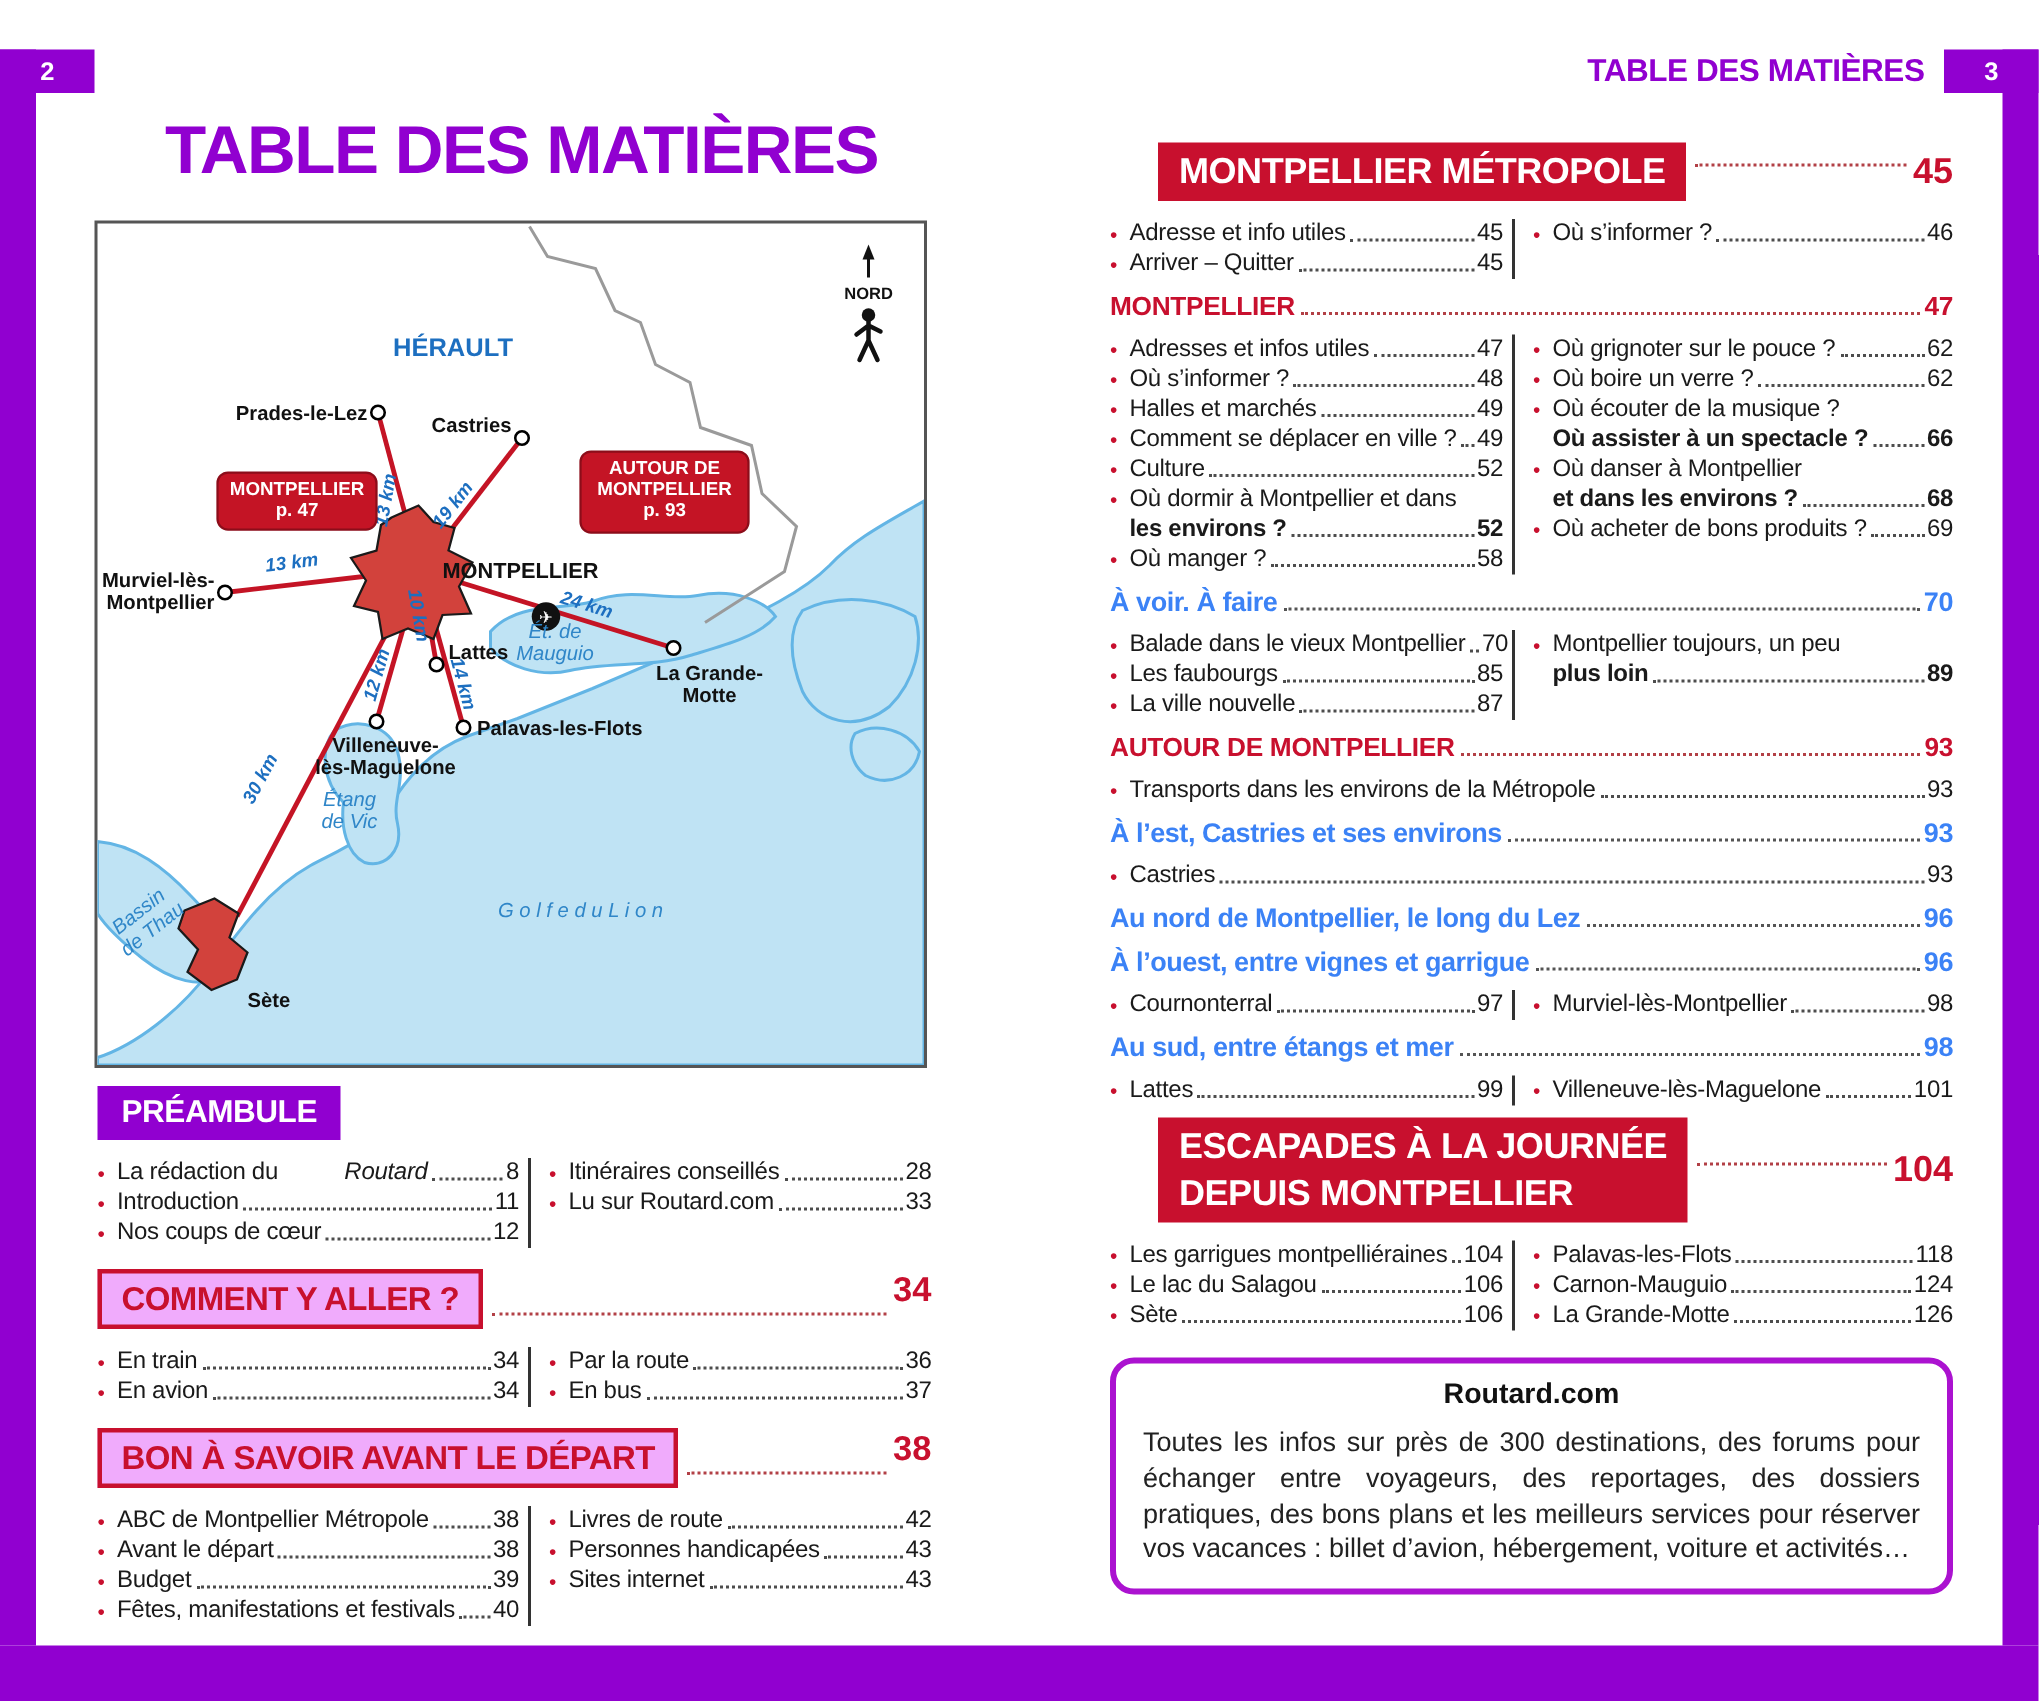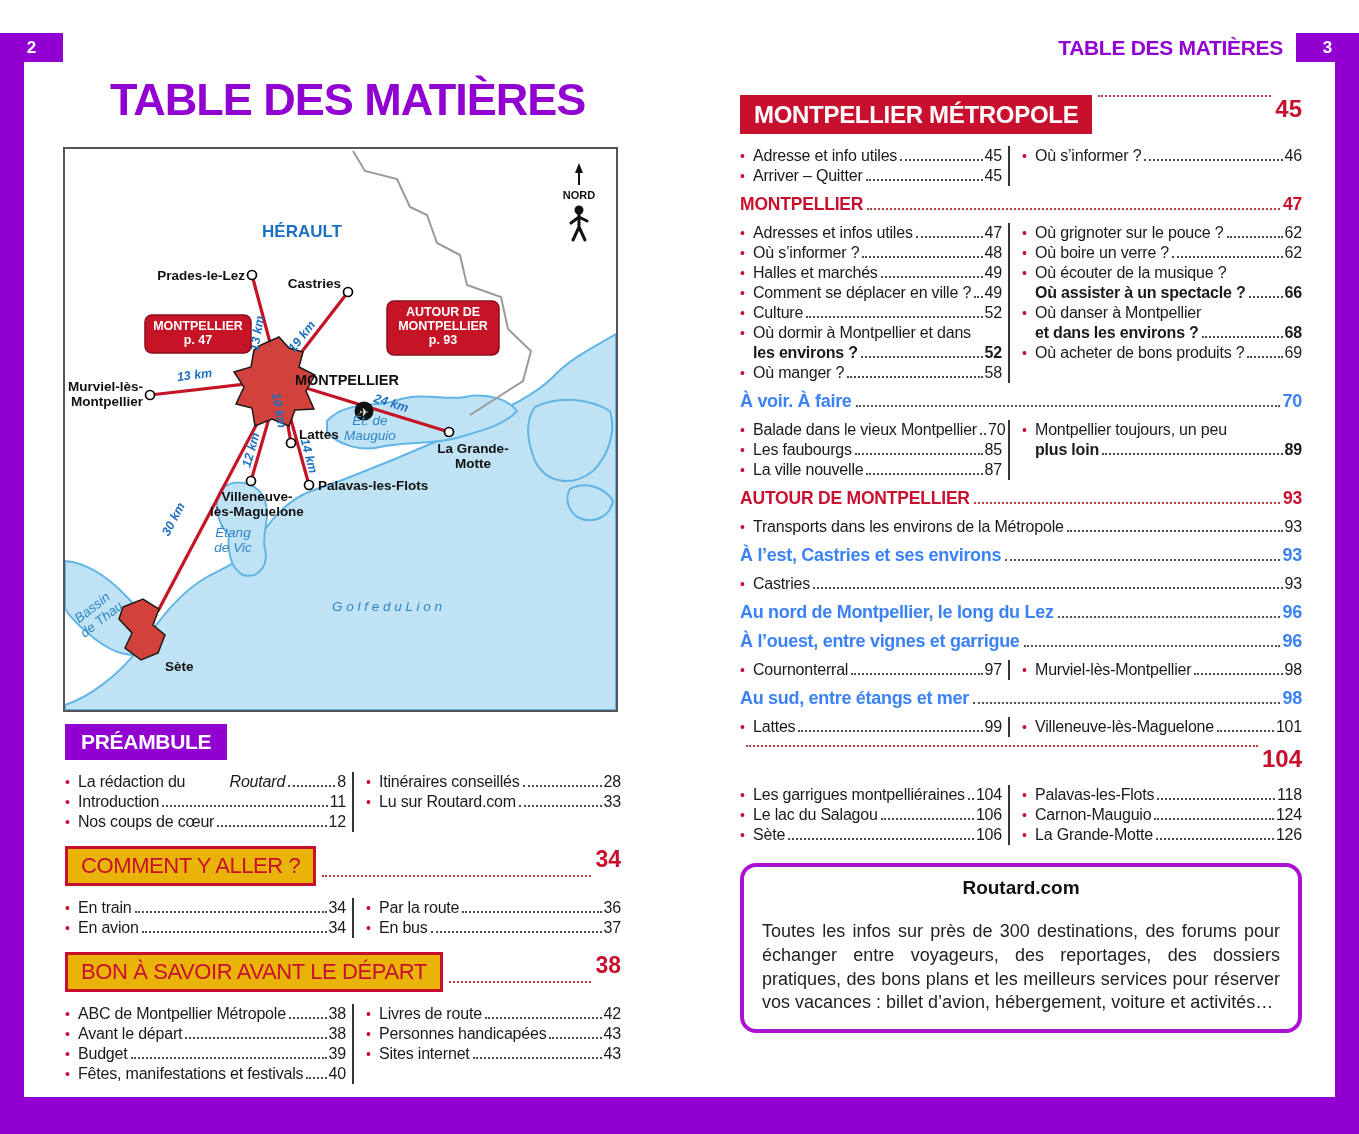--- a/index.html
+++ b/index.html
@@ -36,41 +36,41 @@
   .entry.cont{padding-left:13px;font-weight:bold;}
   .cols{display:flex;margin:2px 0 8px;}
   .cols .col-l{width:287px;padding-right:6px;box-sizing:border-box;}
   .cols .col-r{flex:1;border-left:2px solid #333;padding-left:12px;}
   
   .left-sections{position:absolute;left:65px;top:724px;width:556px;}
   .sec{margin-bottom:14px;}
   .sec-head{display:flex;align-items:flex-start;margin-bottom:12px;}
   .box-purple{background:var(--purple);color:#fff;font-weight:bold;font-size:21px;
        padding:6px 16px;letter-spacing:-0.3px;}
-  .box-redline{border:3px solid var(--red);color:var(--red);font-weight:normal;font-size:22px;
-       padding:4px 13px;letter-spacing:-0.4px;background:#eab308;}
+  .box-redline{border:3px solid var(--red);color:var(--red);font-weight:bold;font-size:22px;
+       padding:4px 13px;letter-spacing:-0.4px;background:#f0abfc;}
   .sec-head .dots-red{flex:1;border-bottom:2px dotted #b24046;margin:0 4px 0 6px;align-self:flex-end;margin-bottom:9px;}
   .sec-head .sec-pg{color:var(--red);font-weight:bold;font-size:23px;}
   
   .right-page{position:absolute;left:740px;top:95px;width:562px;}
   .right-page .cols .col-l{width:268px;}
-  .box-head{display:flex;align-items:flex-start;margin-bottom:12px;}
+  .box-head{display:flex;align-items:center;margin-bottom:12px;margin-left:32px;}
   .box-redfill{background:var(--red);color:#fff;font-weight:bold;font-size:24px;line-height:31px;
        padding:4px 14px;letter-spacing:-0.3px;}
   .box-head .dots-red{flex:1;border-bottom:2px dotted #b24046;margin:0 4px 9px 6px;}
   .box-head .pg{color:var(--red);font-weight:bold;font-size:24px;}
   .hrow{display:flex;align-items:baseline;margin:8px 0;}
   .hrow .dots{flex:1;border-bottom:2px dotted #555;margin:0 3px 4px 4px;}
   .hrow.red .t,.hrow.red .pg{color:var(--red);font-weight:bold;font-size:17.5px;letter-spacing:-0.2px;}
   .hrow.red .dots{border-color:#b24046;}
   .hrow.black .t,.hrow.black .pg{color:#3b82f6;font-weight:bold;font-size:18px;letter-spacing:-0.3px;}
   .full{margin:2px 0 6px;}
   
   .routard-box{margin-top:18px;border:4px solid #ab12d0;border-radius:16px;padding:10px 18px 14px;}
-  .rc-title{text-align:center;font-weight:bold;font-size:19px;color:#111;margin-bottom:21px;}
+  .rc-title{text-align:center;font-weight:bold;font-size:19px;color:#111;margin-bottom:9px;}
   .rc-body{font-size:18px;line-height:1.32;text-align:justify;color:#222;}
 </style>
 </head>
 <body>
 
 <div class="bar-left"></div>
 <div class="bar-right"></div>
 <div class="bar-bottom"></div>
 <div class="tab left">
     <span>2</span>
@@ -541,20 +541,24 @@
         <div class="col-r">
           <div class="entry">
             <span class="bullet">•</span>
             <span class="lbl">Villeneuve-lès-Maguelone</span>
             <span class="dots"></span>
             <span class="pg">101</span>
           </div>
         </div>
       </div>
       <div class="box-head">
+        <span class="box-redfill">
+          <div>ESCAPADES À LA JOURNÉE</div>
+          <div>DEPUIS MONTPELLIER</div>
+        </span>
         <span class="dots-red"></span>
         <span class="pg">104</span>
       </div>
       <div class="cols">
         <div class="col-l">
           <div class="entry">
             <span class="bullet">•</span>
             <span class="lbl">Les garrigues montpelliéraines</span>
             <span class="dots"></span>
             <span class="pg">104</span>

